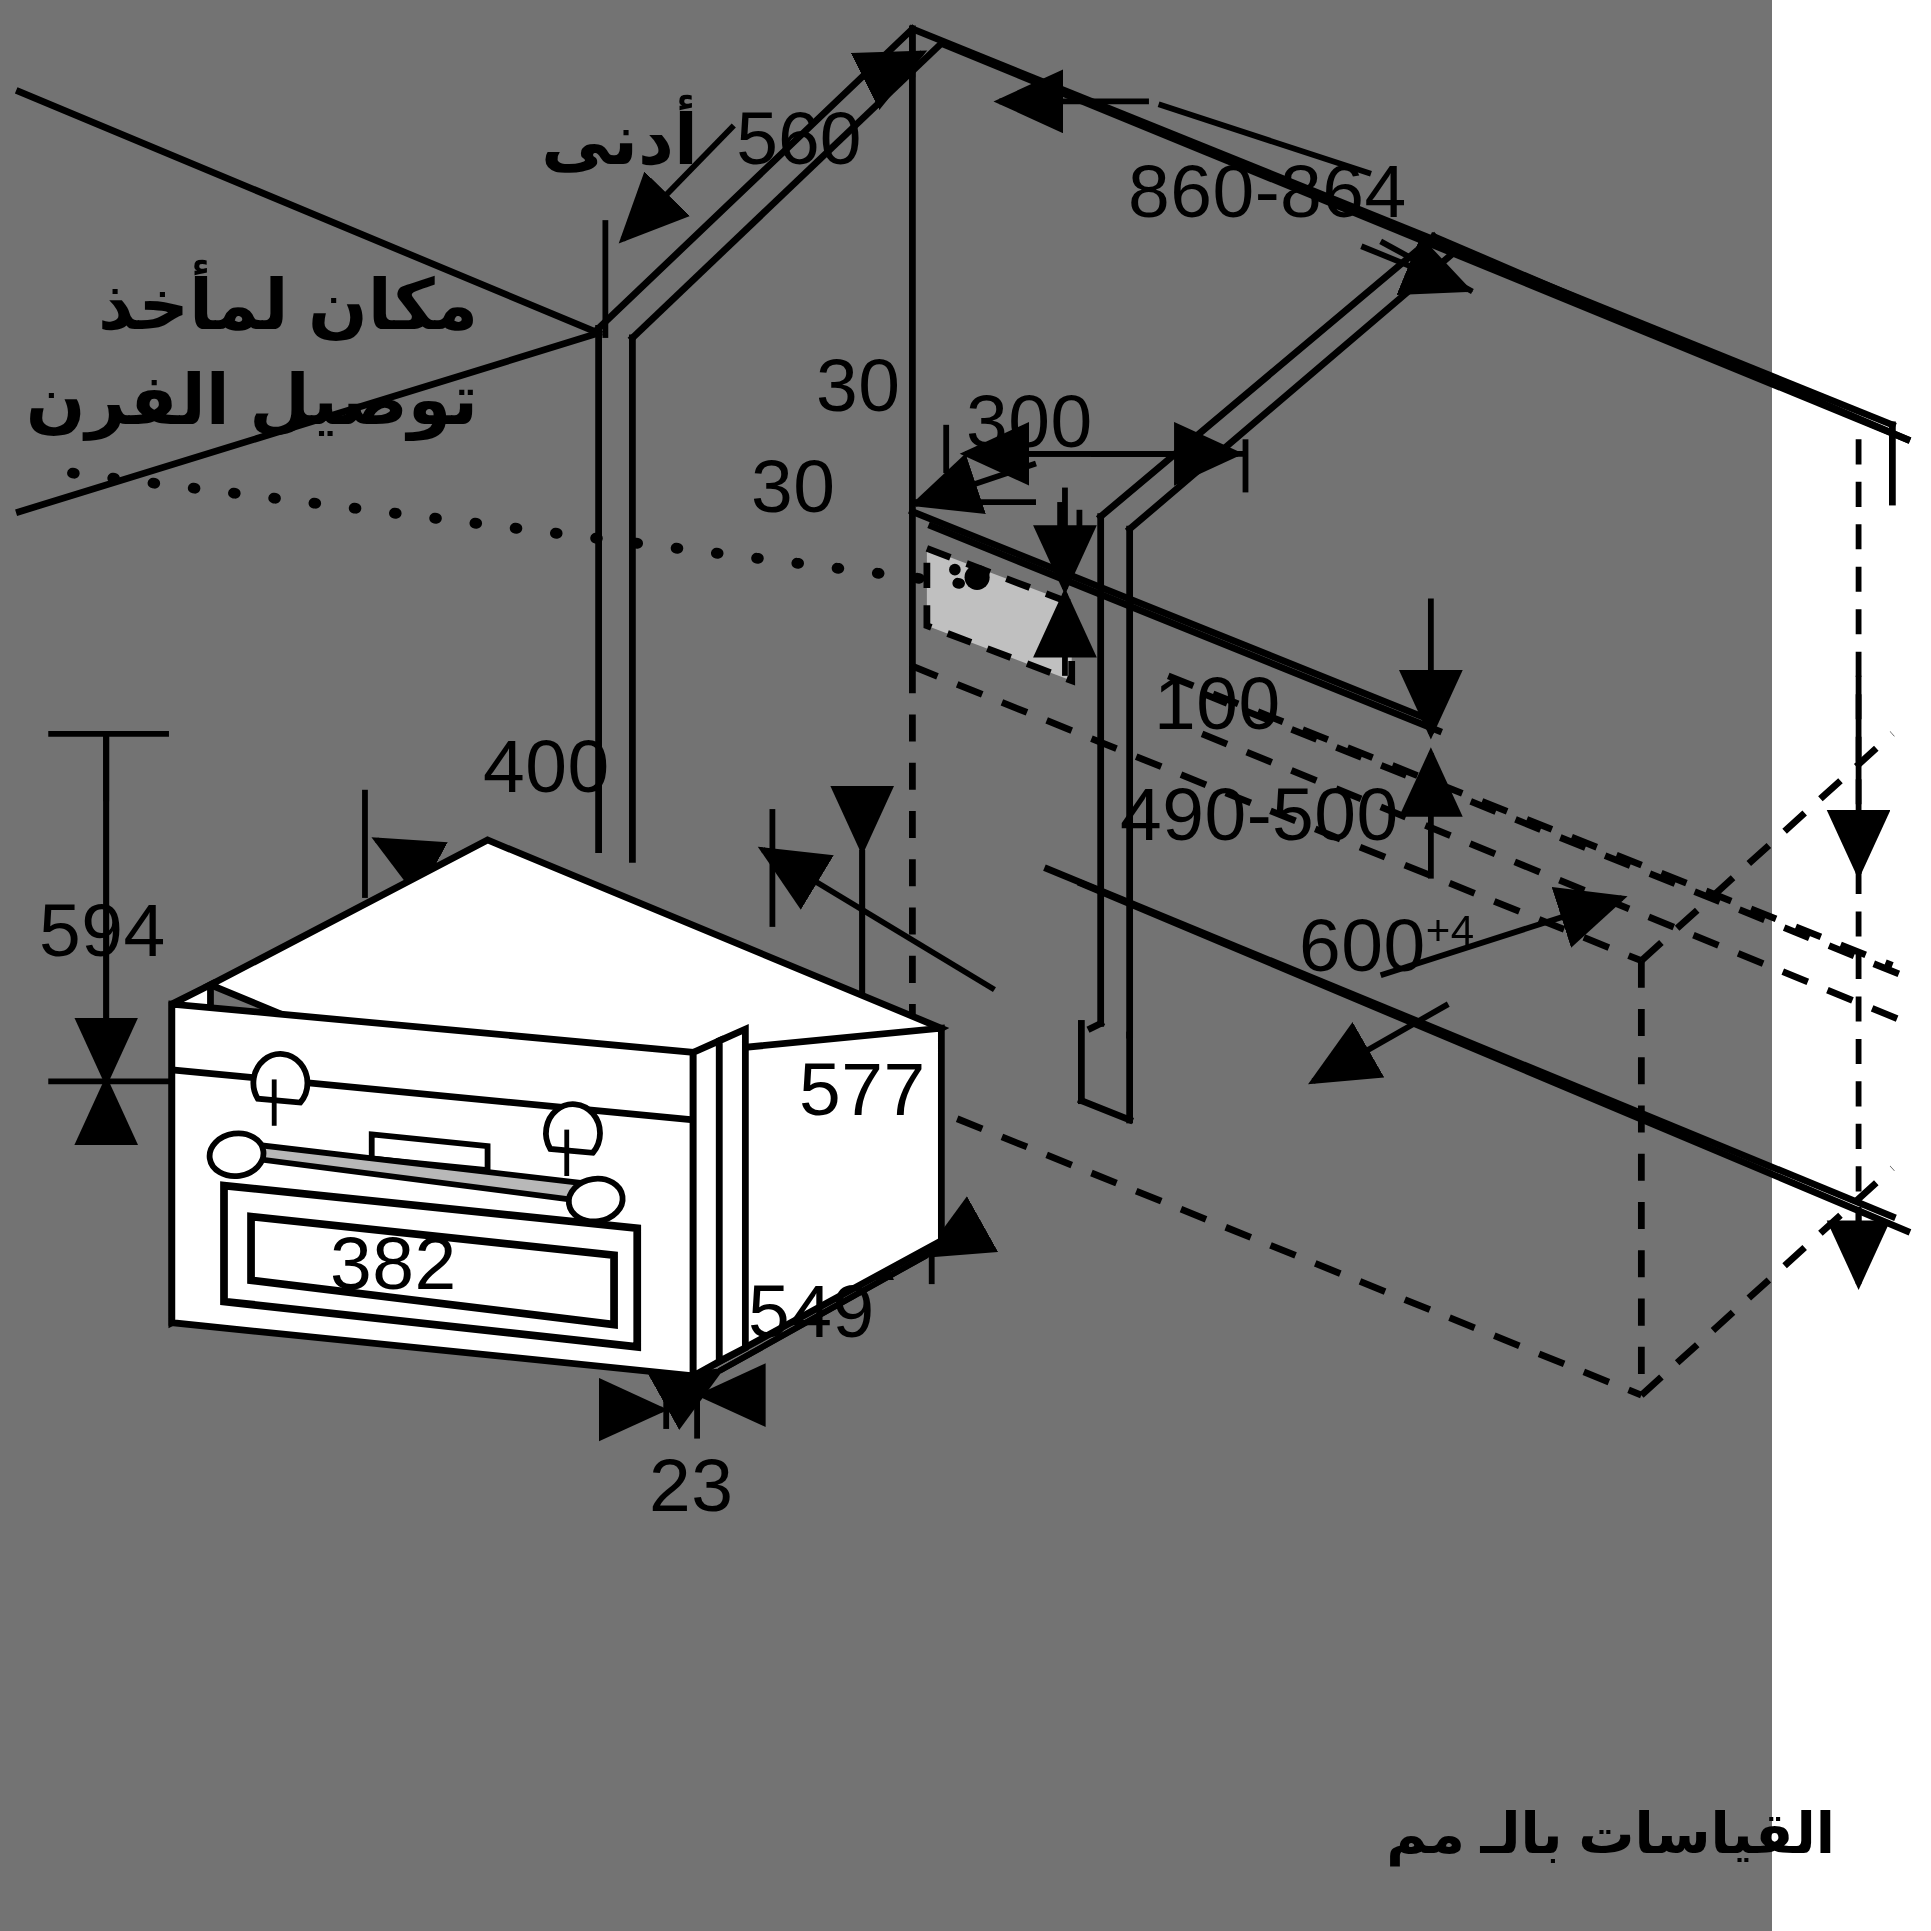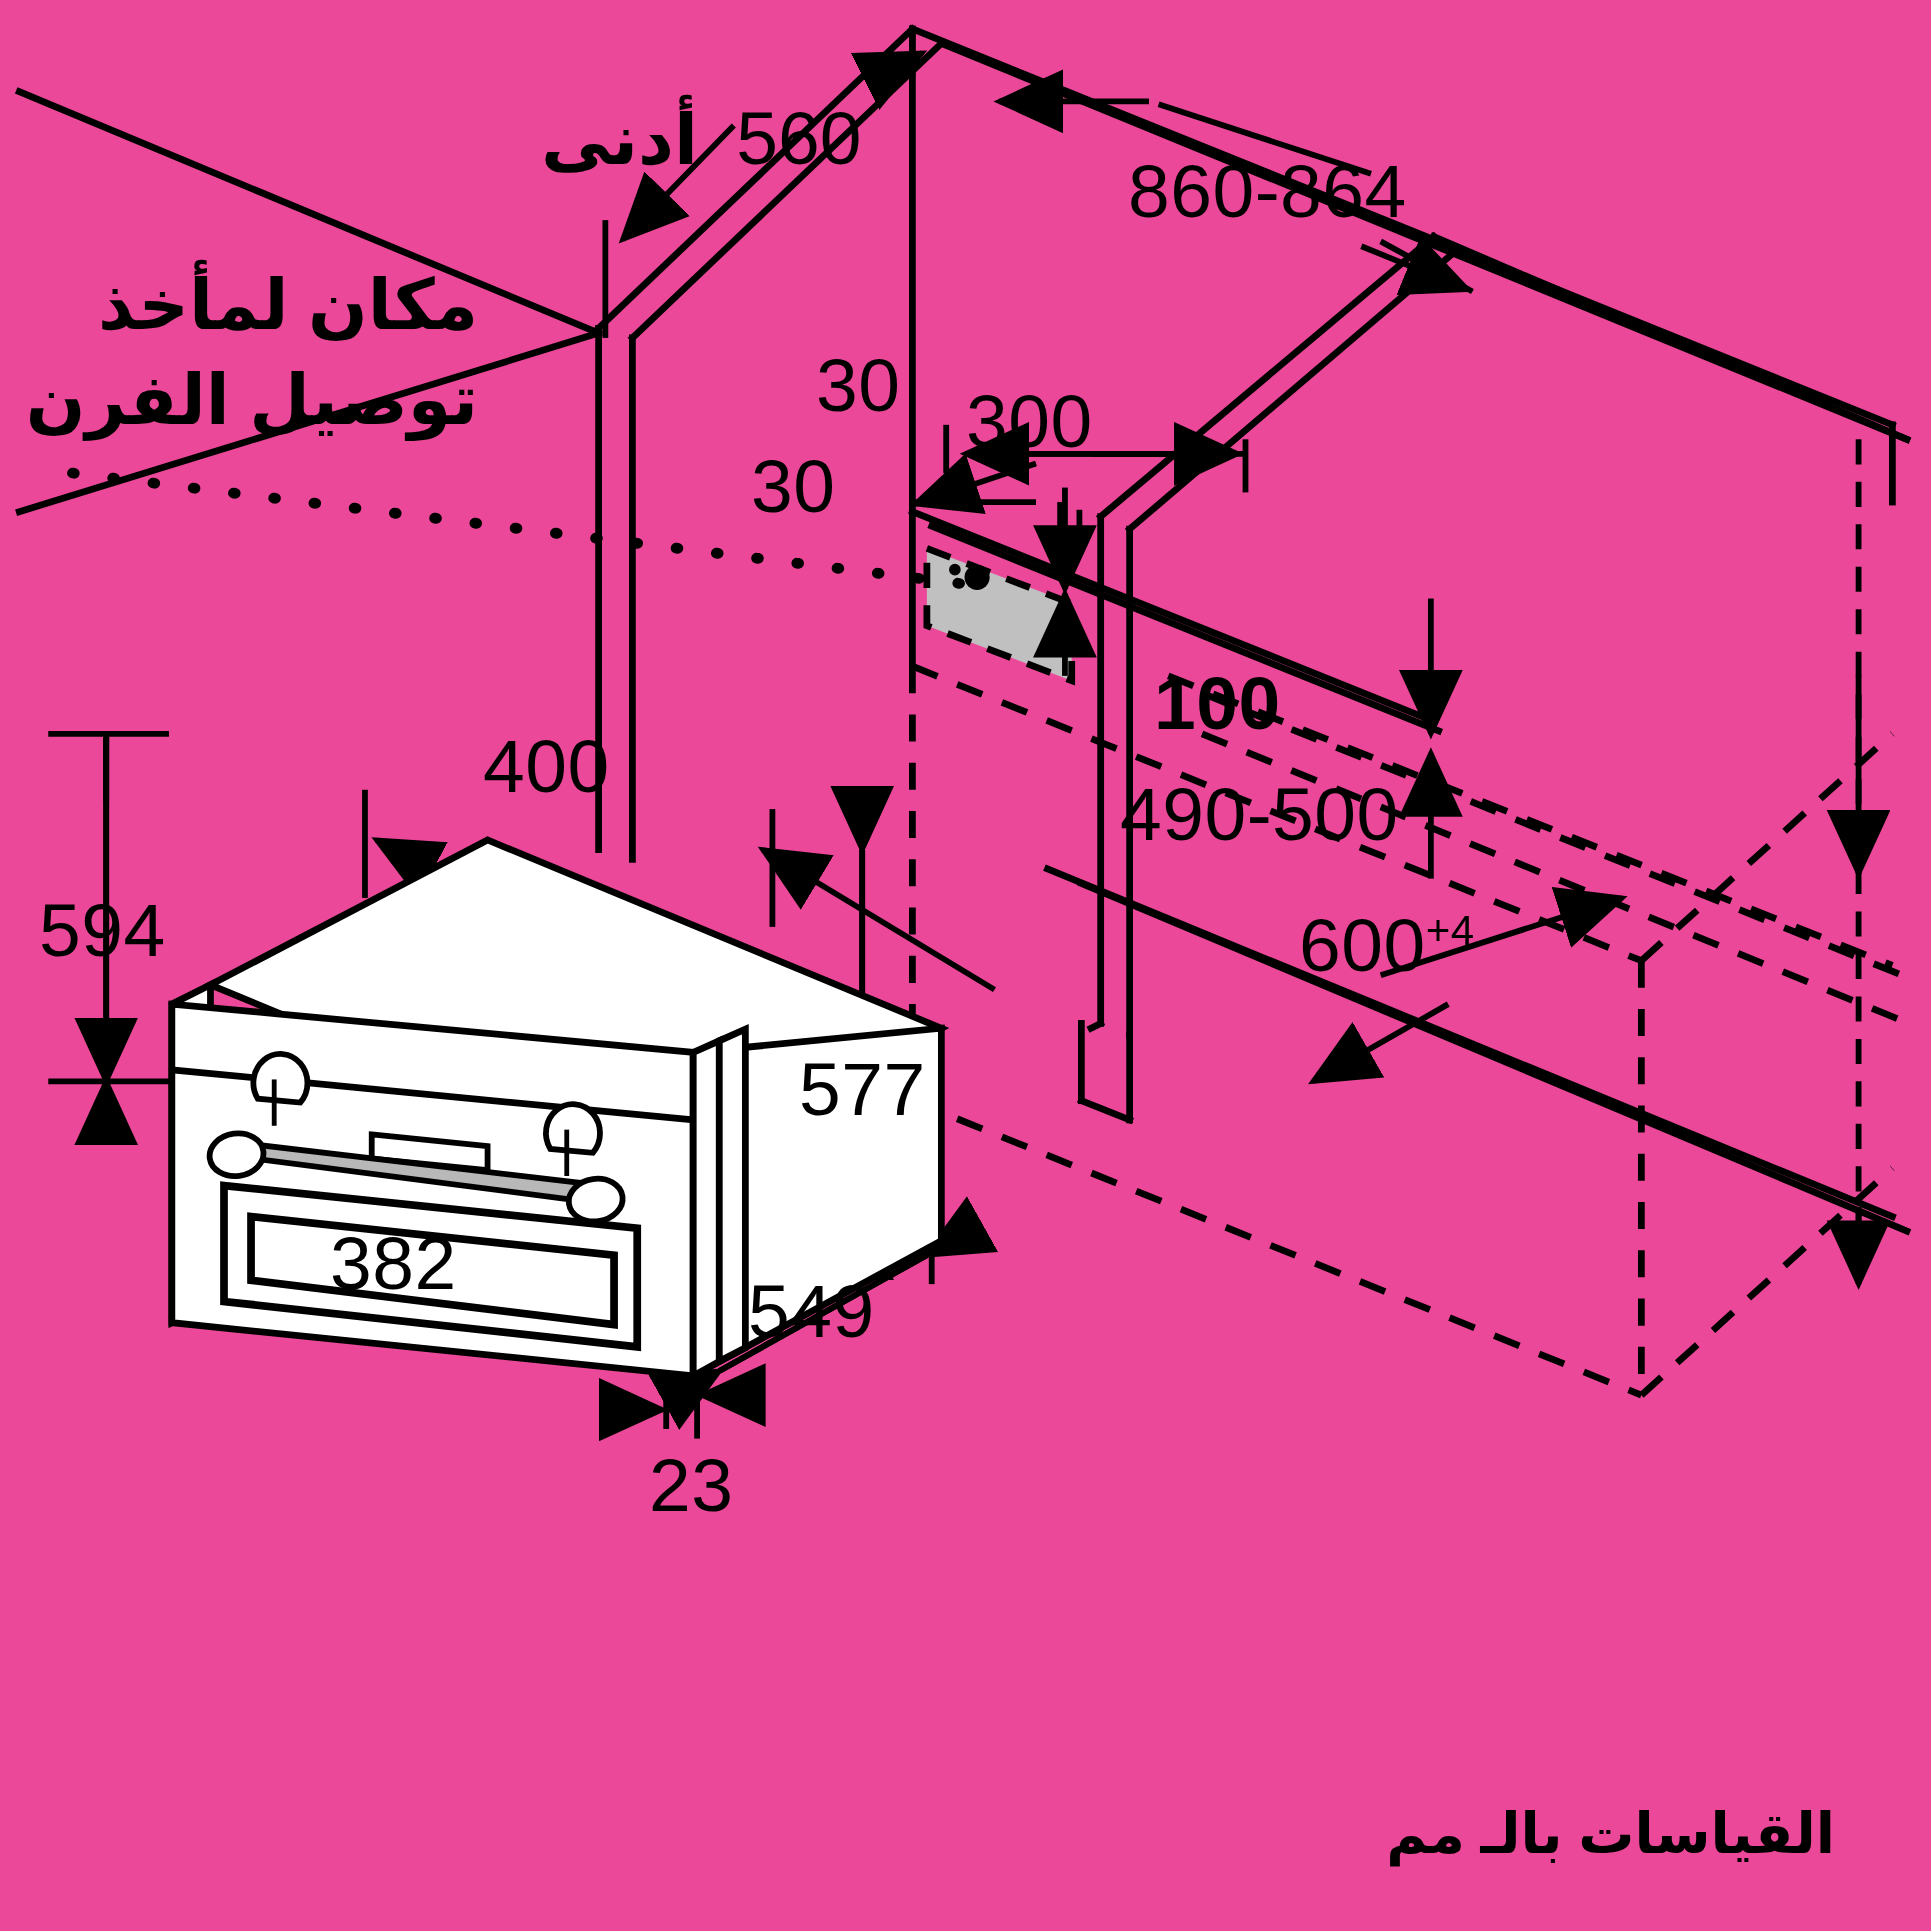--- a/index.html
+++ b/index.html
@@ -1,19 +1,19 @@
 <!DOCTYPE html>
 <html><head>
 <meta charset="utf-8">
 <title>Installation Diagram</title>
 <style>
   html,body{margin:0;padding:0;background:#ffffff;}
   body{width:1931px;height:1931px;overflow:hidden;
        font-family:"Liberation Sans","DejaVu Sans",sans-serif;}
-  #stage{position:relative;width:1931px;height:1931px;background:#ec4899;}
+  #stage{position:relative;width:1772px;height:1931px;background:#737373;}
   svg.drawing{position:absolute;left:0;top:0;width:1931px;height:1931px;}
   .lbl{position:absolute;color:#000;white-space:nowrap;line-height:1;}
   .num{font-size:75px;font-weight:400;letter-spacing:0.5px;}
   .num .sup-s{font-size:42px;vertical-align:super;}
   .ar{font-size:70px;font-weight:700;direction:rtl;unicode-bidi:bidi-override;}
   .ar-cap{font-size:56px;font-weight:700;direction:rtl;}
   .mixed{font-size:75px;direction:rtl;}
 </style>
 </head>
 <body>
@@ -196,21 +196,21 @@
 
   <div class="lbl num" style="left:1128px;top:154px;">860-864</div>
 
   <div class="lbl ar" style="left:72px;top:270px;width:406px;text-align:right;">مكان لمأخذ</div>
   <div class="lbl ar" style="left:72px;top:365px;width:406px;text-align:right;">توصيل الفرن</div>
 
   <div class="lbl num" style="left:816px;top:348px;">30</div>
   <div class="lbl num" style="left:751px;top:449px;">30</div>
   <div class="lbl num" style="left:966px;top:384px;">300</div>
 
-  <div class="lbl num" style="left:1154px;top:666px;font-weight:bold;">100</div>
+  <div class="lbl num" style="left:1154px;top:666px;">100</div>
   <div class="lbl num" style="left:1120px;top:777px;text-align:center;">490-500</div>
 
   <div class="lbl num" style="left:1299px;top:908px;">
     <span>600</span><span class="sup-s">+4</span>
   </div>
 
   <div class="lbl num" style="left:483px;top:729px;">400</div>
 
   <div class="lbl num" style="left:39px;top:893px;">594</div>
 

